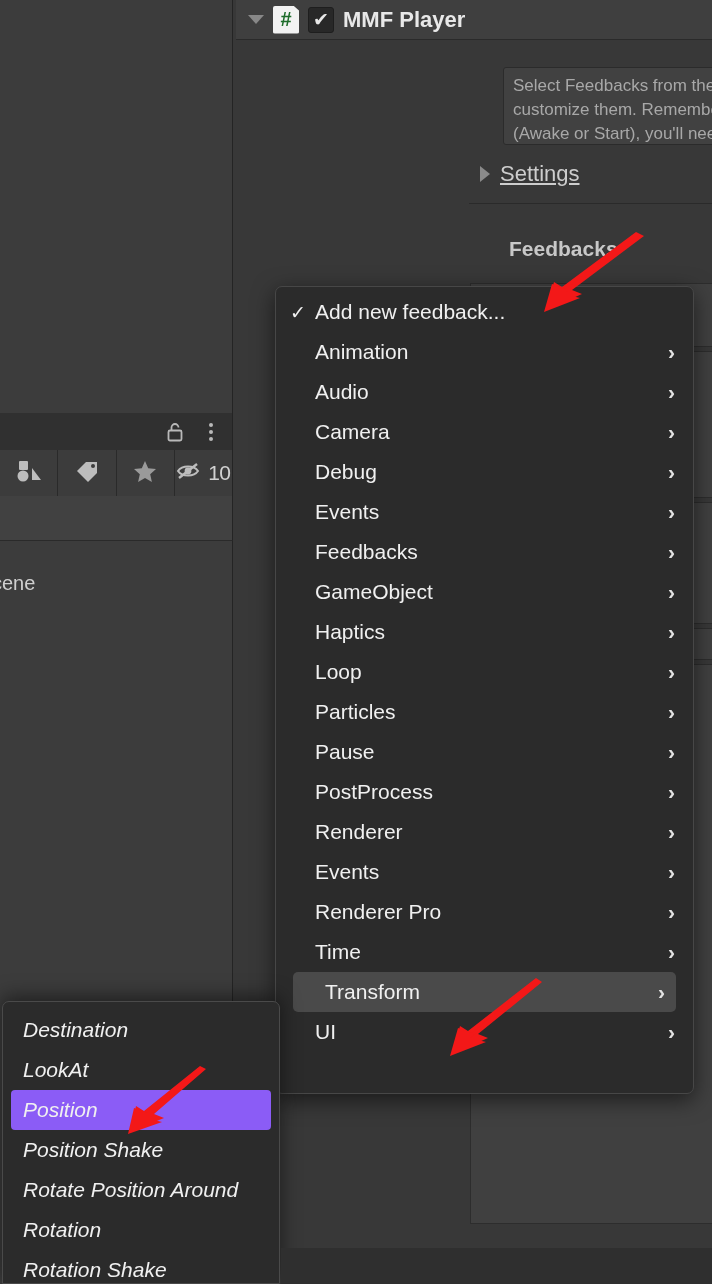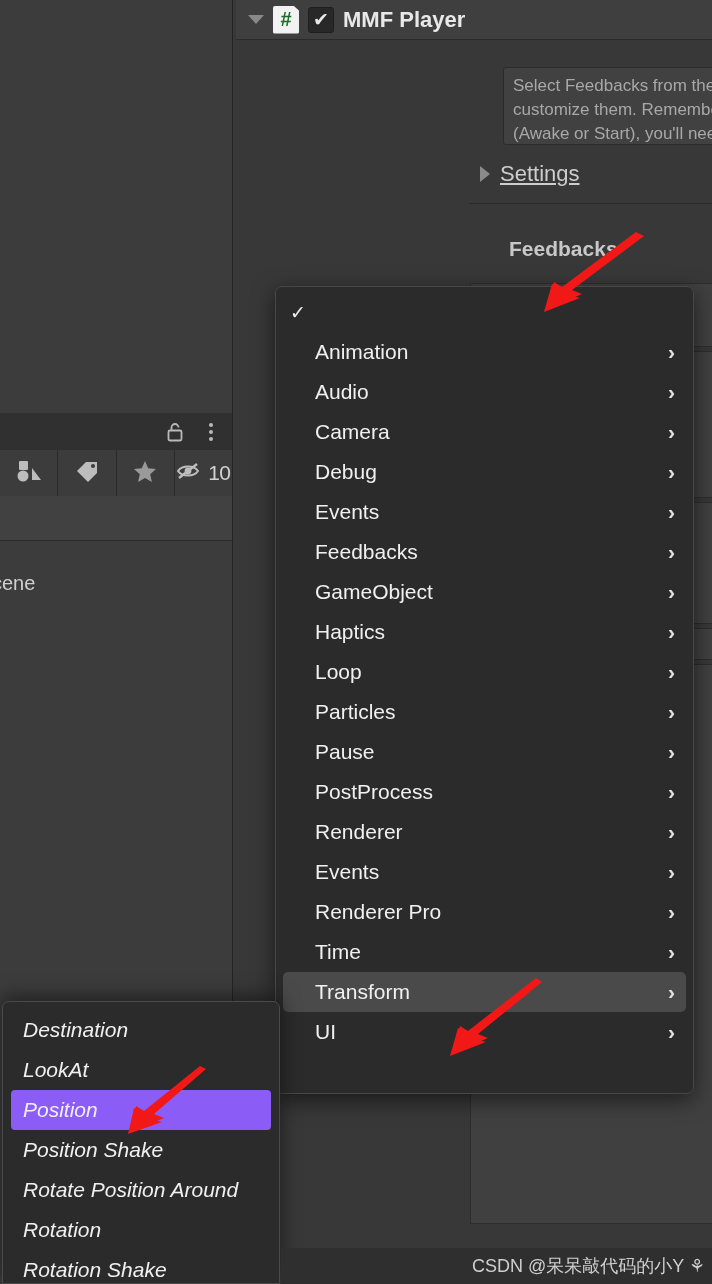--- a/index.html
+++ b/index.html
@@ -128,21 +128,21 @@
     background: #2b2b2b; border: 1px solid #474747; border-radius: 7px;
     box-shadow: 0 6px 22px rgba(0,0,0,0.55);
     padding-top: 5px; overflow: hidden;
   }
   .menu-item {
     position: relative; height: 40px; display: flex; align-items: center;
     padding-left: 39px; color: #f0f0f0; font-size: 21px;
   }
   .menu-item.highlighted {
     background: #4a4a4a; border-radius: 5px;
-    margin: 0 7px; padding-left: 32px;
+    margin: 0 17px; padding-left: 32px;
   }
   .menu-check {
     position: absolute; left: 14px; font-size: 19px; color: #f0f0f0;
   }
   .menu-arrow {
     position: absolute; right: 18px; font-size: 21px; color: #e2e2e2;
     font-weight: bold;
   }
   .menu-item.highlighted .menu-arrow { right: 11px; }
 
@@ -272,20 +272,21 @@
     <div class="bg-row r3"></div>
     <div class="bg-row r4"></div>
     <div class="bg-row r5"></div>
     <div class="bg-play-tri"></div>
 
   </div>
 
   <div class="popup" id="dropdown-popup">
       <div class="menu-item">
         <span class="menu-check">✓</span>
+        <span>Add new feedback...</span>
       </div>
       <div class="menu-item">
         <span>Animation</span>
         <span class="menu-arrow">›</span>
       </div>
       <div class="menu-item">
         <span>Audio</span>
         <span class="menu-arrow">›</span>
       </div>
       <div class="menu-item">
@@ -387,18 +388,14 @@
     <path d="M114 4 L50 56 L60 60 L24 76 L32 48 L40 53 L108 0 Z" fill="#f31818"></path>
     <path d="M110 6 L42 60 L58 64 L22 78 L30 50 L44 55 L106 2 Z" fill="#f31818"></path>
   </svg>
 
   <svg class="annot" style="left:110px; top:1066px;" width="100" height="76" viewBox="0 0 100 76">
     <path d="M96 3 L44 48 L54 52 L20 66 L26 40 L34 45 L90 0 Z" fill="#f31818"></path>
     <path d="M92 5 L36 52 L52 56 L18 68 L24 42 L38 47 L88 2 Z" fill="#f31818"></path>
   </svg>
 
   <div class="watermark-bar"></div>
-  <div class="watermark">
-    <span>CSDN @呆呆敲代码的小Y</span>
-    <span class="wm-icon">⚘</span>
-  </div>
 
 </div>
 
 </body></html>

